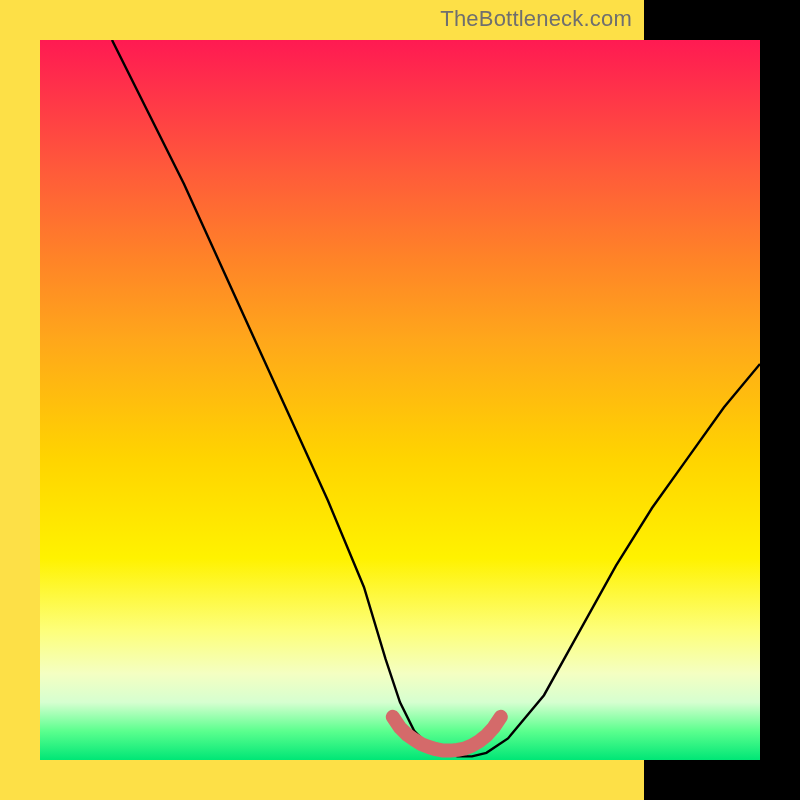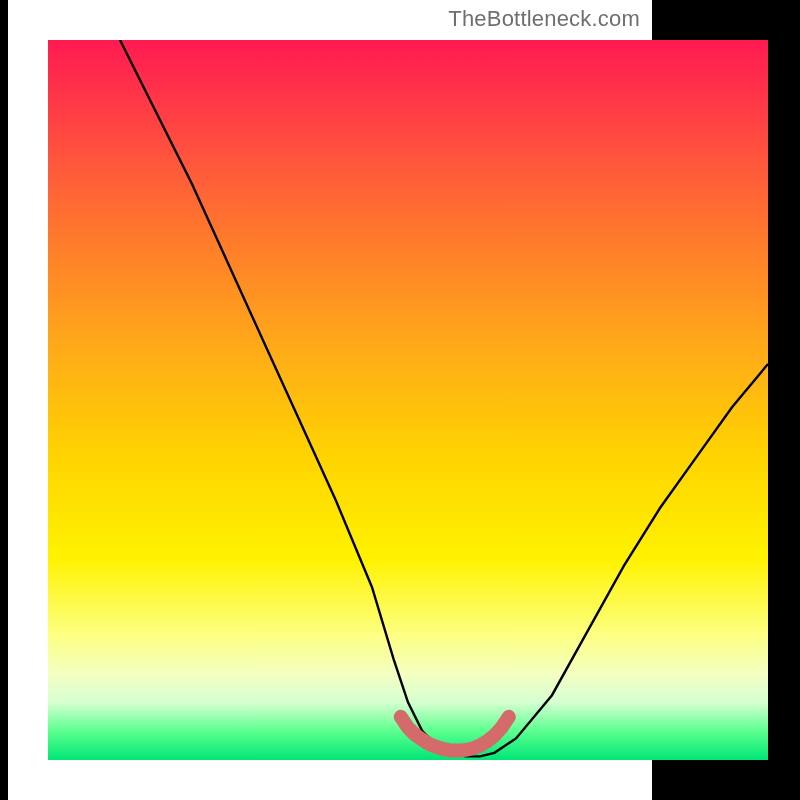--- a/index.html
+++ b/index.html
@@ -6,25 +6,25 @@
     margin: 0;
     padding: 0;
     width: 800px;
     height: 800px;
     background: #000;
     overflow: hidden;
     font-family: Arial, Helvetica, sans-serif;
   }
   .frame {
     position: absolute;
-    left: 8px;
+    left: 0;
     top: 0;
     width: 644px;
     height: 800px;
-    background: #ffffff;
+    background: #fde047;
   }
   .plot {
     position: absolute;
     left: 40px;
     top: 40px;
     width: 720px;
     height: 720px;
     background: linear-gradient(to bottom,
       #ff1a52 0%,
       #ff3648 8%,

